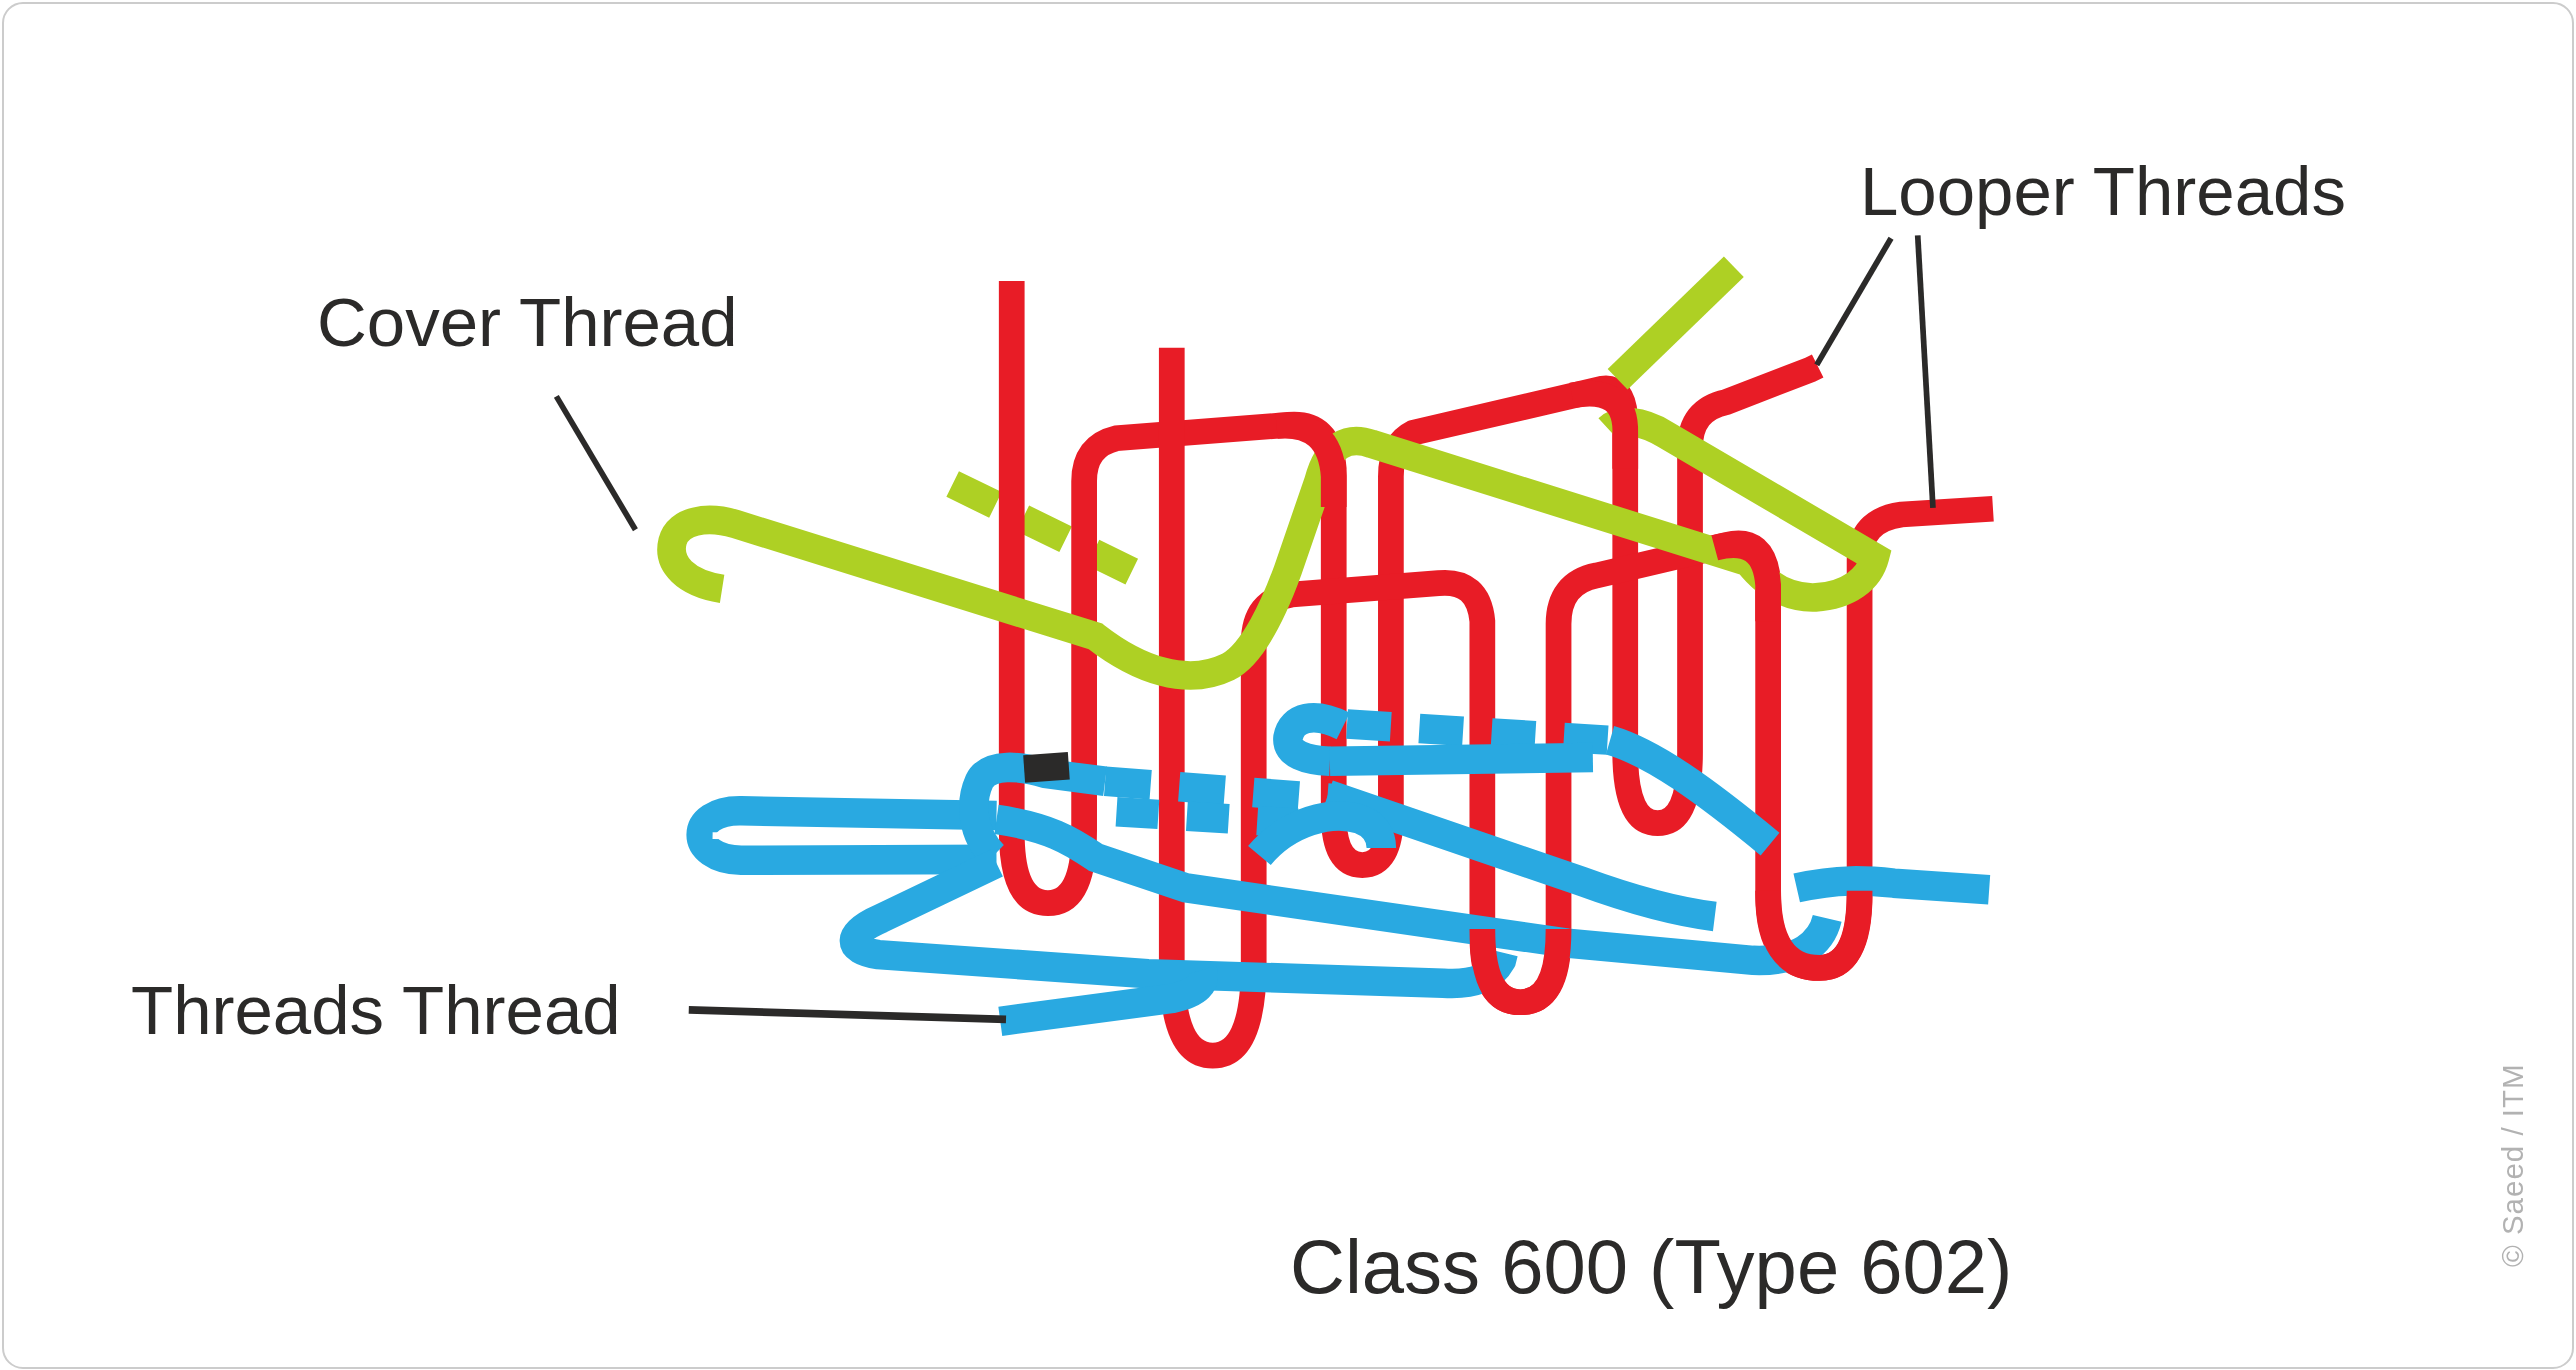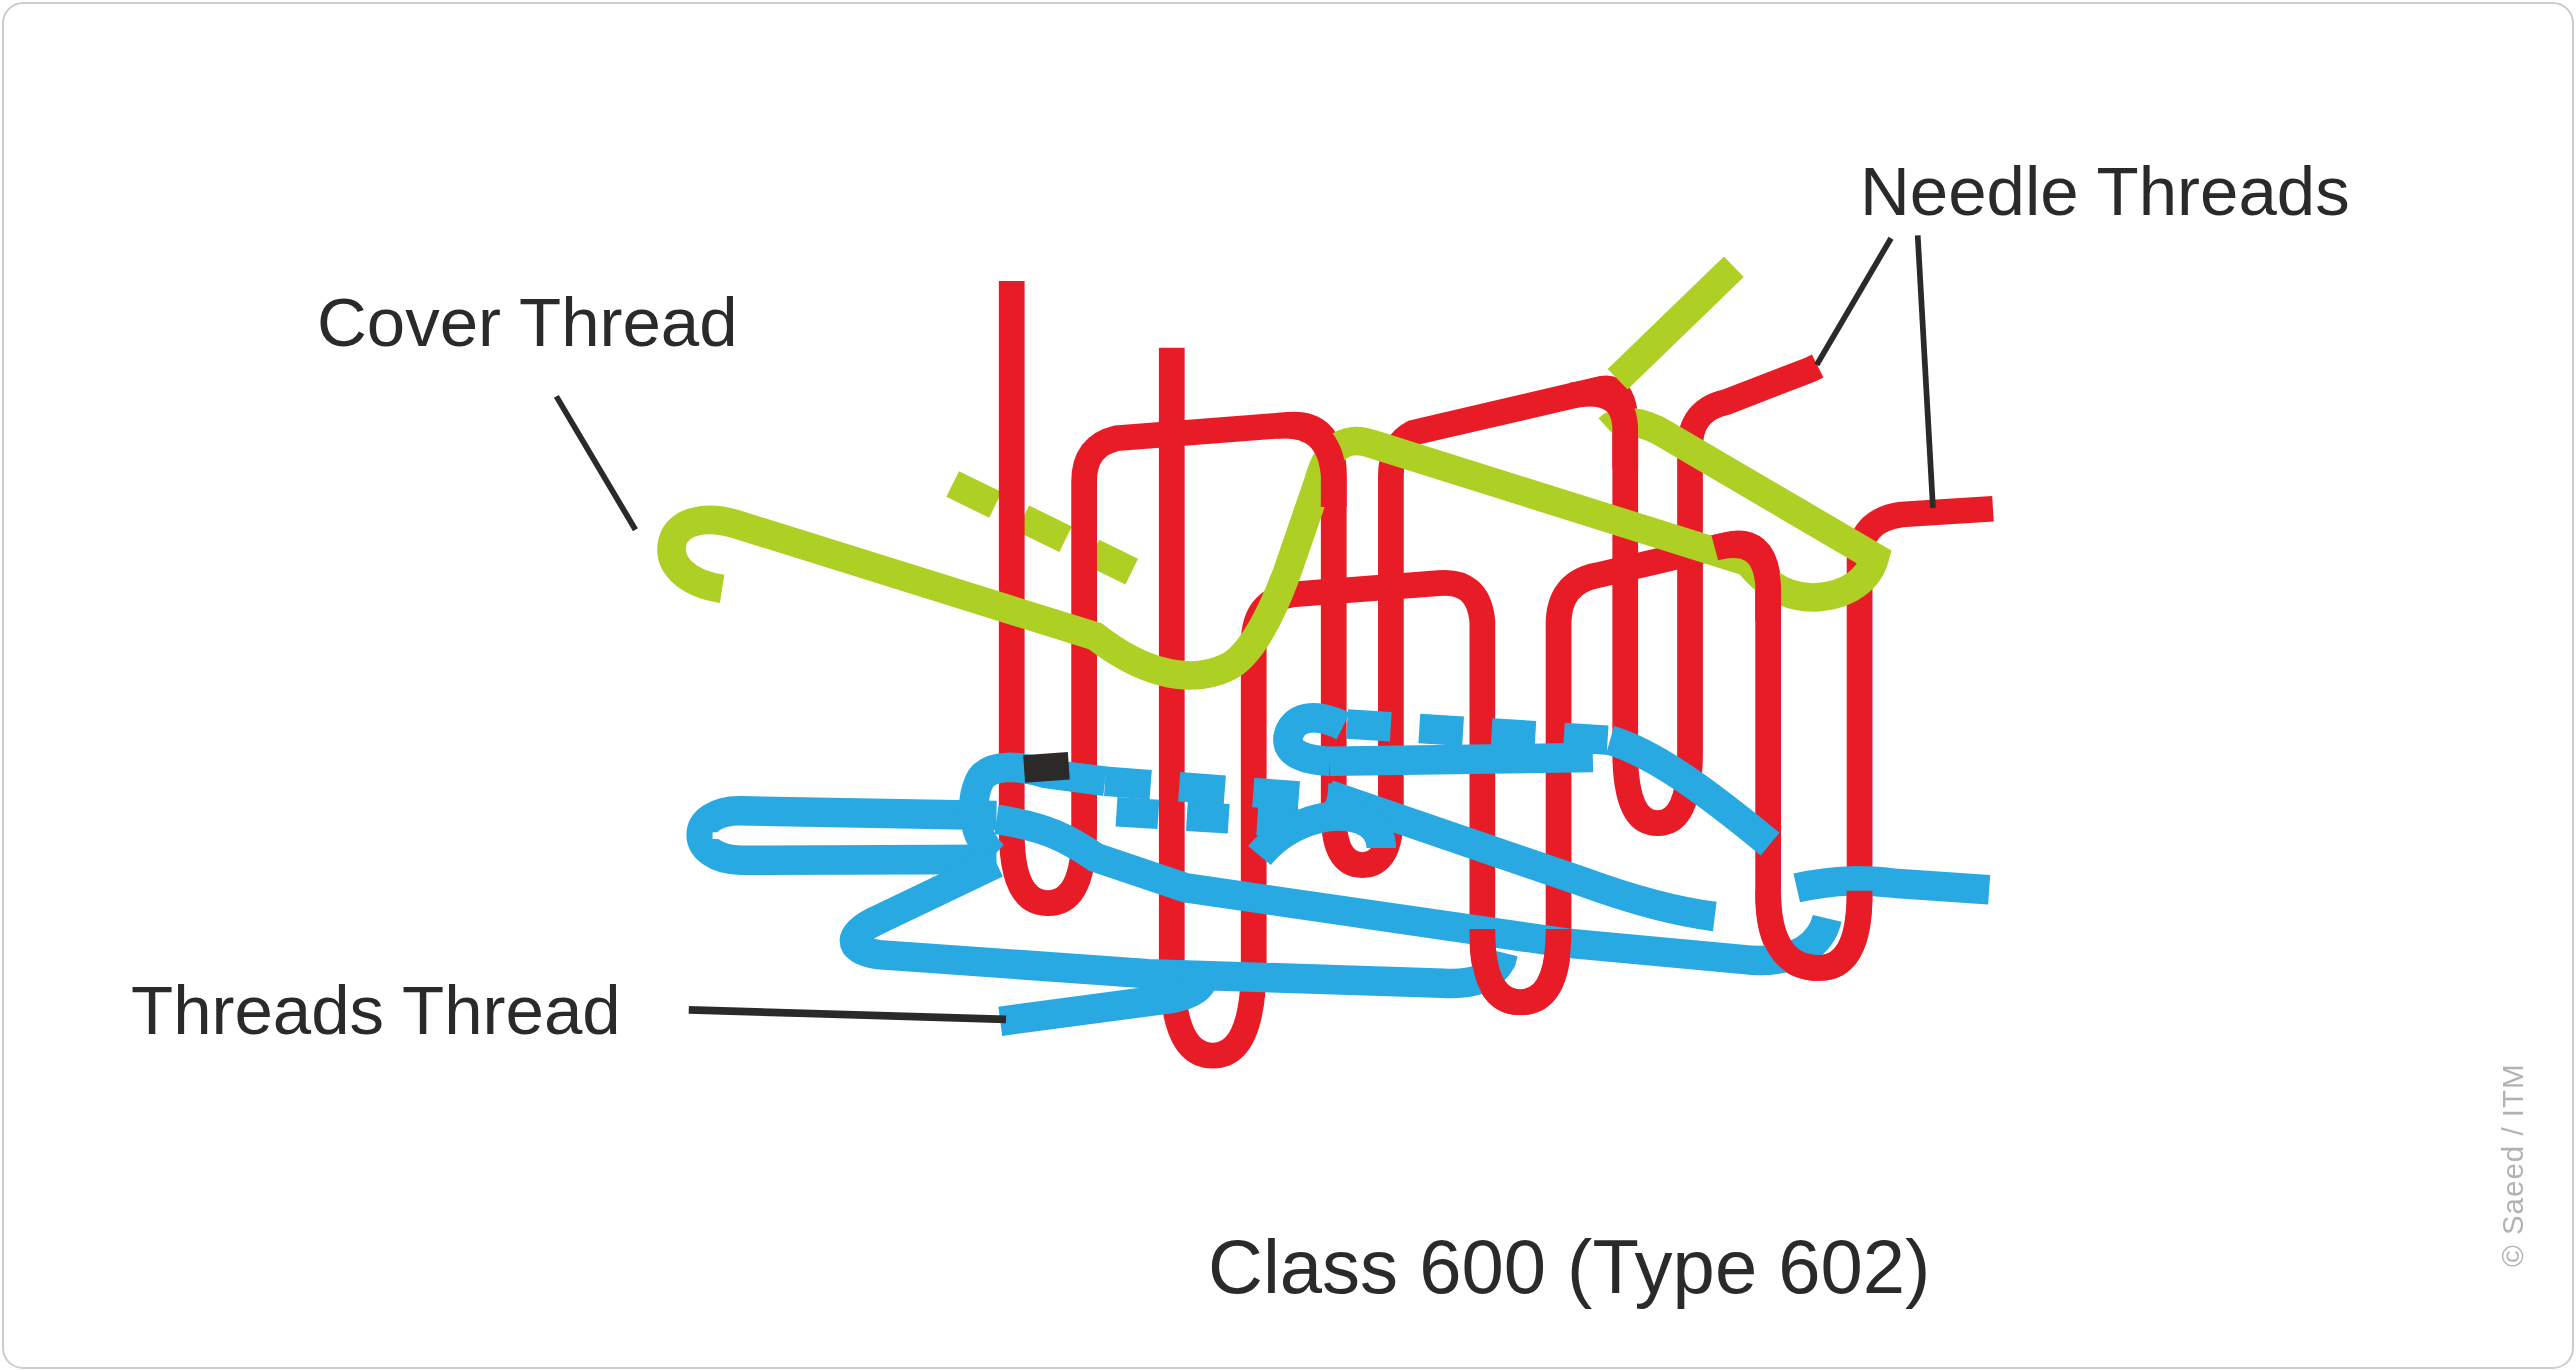--- a/index.html
+++ b/index.html
@@ -120,17 +120,17 @@
   <g>
     <path class="leader" d="M 584,416 L 667,556"></path>
     <path class="leader" d="M 1985,250 L 1907,383"></path>
     <path class="leader" d="M 2013,247 L 2029,533"></path>
     <path class="leader thick" d="M 723,1060 L 1056,1070"></path>
     <rect class="marker" x="1075" y="791" width="47" height="29" transform="rotate(-4 1098 806)"></rect>
   </g>
 </svg>
 
 <div class="lbl" style="left:317px;top:288px;">Cover Thread</div>
-<div class="lbl" style="left:1860px;top:157px;">Needle Threads</div>
+<div class="lbl" style="left:1860px;top:157px;">Looper Threads</div>
 <div class="lbl" style="left:131px;top:976px;">Threads Thread</div>
-<div class="caption" style="left:1208px;top:1229px;">Class 600 (Type 602)</div>
+<div class="caption" style="left:1290px;top:1229px;">Class 600 (Type 602)</div>
 <div class="watermark">© Saeed / ITM</div>
 
 
 </body></html>

